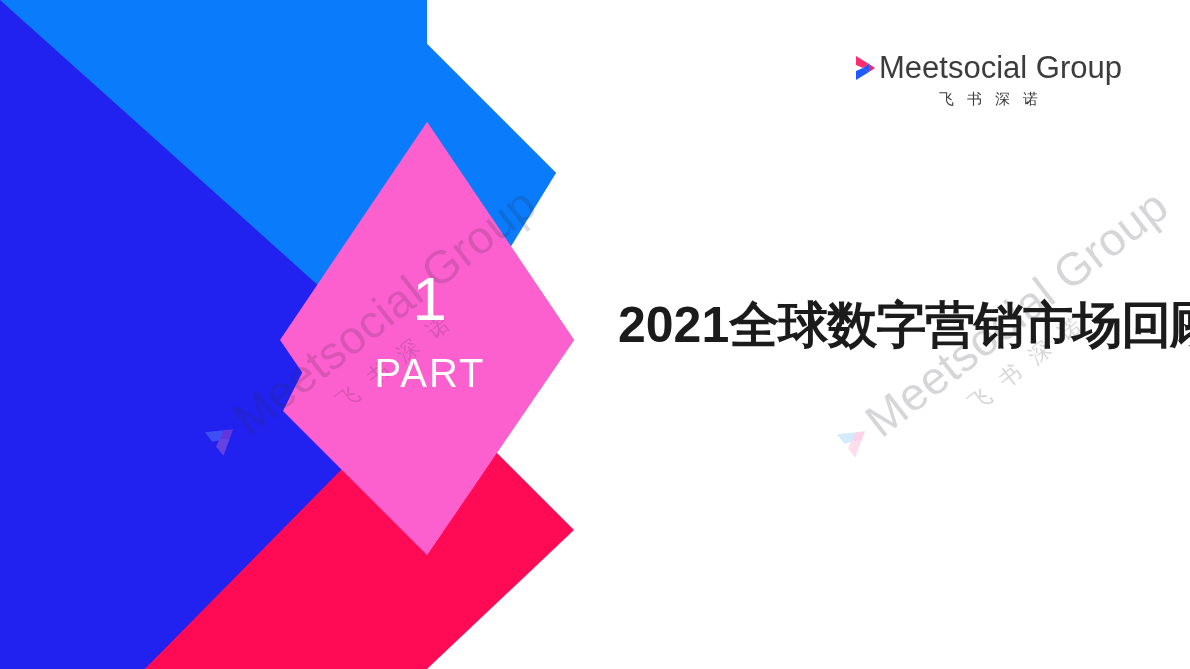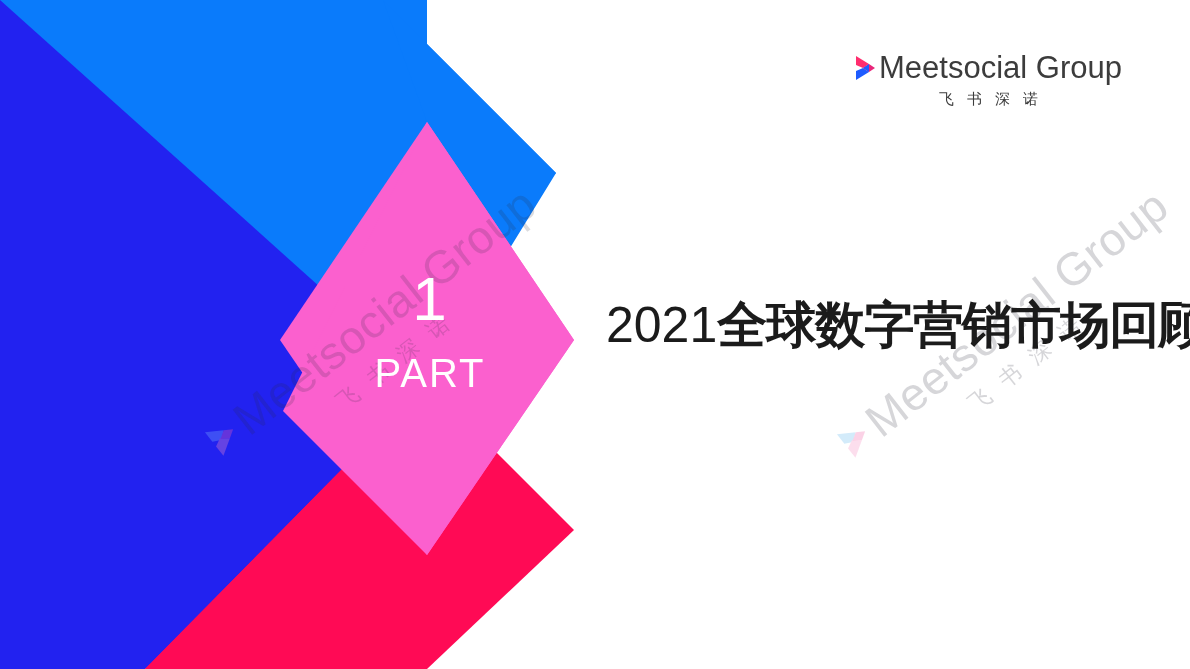--- a/index.html
+++ b/index.html
@@ -119,22 +119,23 @@
     position: absolute;
     left: 606px;
     top: 296px;
     font-size: 50px;
     line-height: 58px;
     color: #1b1b1b;
     white-space: nowrap;
     letter-spacing: 0px;
   }
   #main-title .title-year {
-    font-weight: 400;
-    font-family: "Liberation Sans", "DejaVu Sans", sans-serif;
+    font-weight: 700;
+    font-family: "Liberation Sans", "DejaVu Sans", sans-serif;
+    margin-left: 12px;
   }
   #main-title .title-cjk {
     font-weight: 700;
     font-family: "DejaVu Sans", "Liberation Sans", sans-serif;
     letter-spacing: -1px;
   }
 
   
   #brand-logo {
     position: absolute;

